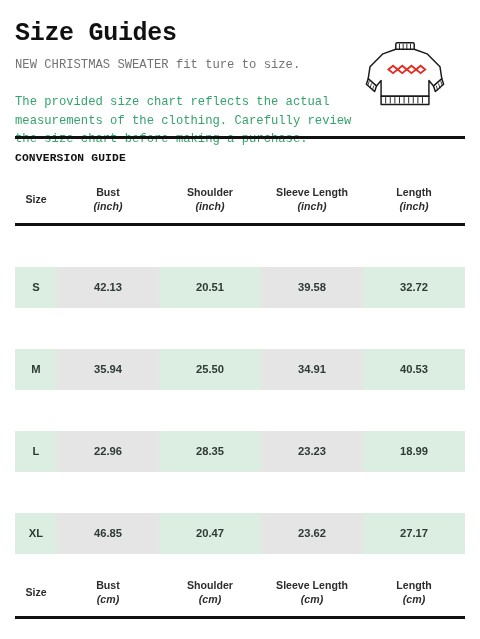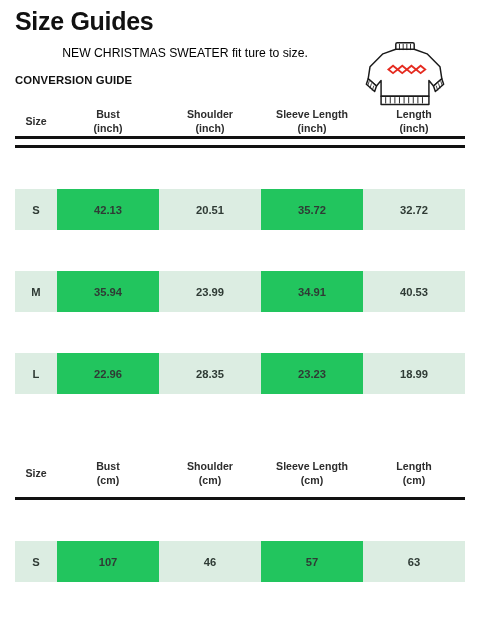--- a/index.html
+++ b/index.html
@@ -18,37 +18,37 @@
     position: relative;
     width: 480px;
     height: 639px;
     box-sizing: border-box;
     padding: 0 15px;
   }
 
   
   .header {
     position: relative;
-    padding-top: 8px;
+    padding-top: 20px;
+    font-family: Liberation Mono, monospace;
   }
   .title {
     font-size: 25px;
     font-weight: bold;
     letter-spacing: -0.3px;
     line-height: 1.1;
     margin: 0 0 9px 0;
     color: #111111;
   }
   .subtitle {
     font-size: 12.2px;
     line-height: 1.45;
-    color: #000000;
-    margin: 0 0 12px 0;
+    color: #737373;
+    margin: 0 0 19px 0;
     max-width: 340px;
-    text-align: center;
   }
   .note {
     font-size: 12.2px;
     line-height: 1.52;
     color: #35a36c;
     margin: 0 0 3px 0;
     max-width: 340px;
   }
   .conv-label {
     font-size: 11.3px;
@@ -89,20 +89,21 @@
     color: #2d2d2d;
     text-align: center;
     vertical-align: middle;
     padding: 0;
     line-height: 1.35;
     height: 48px;
   }
   .table th .unit {
     display: block;
     font-weight: bold;
+    font-style: italic;
   }
   .table td {
     font-size: 11.2px;
     font-weight: bold;
     color: #2f3b35;
     text-align: center;
     height: 41px;
     padding: 0;
   }
   col.c-size { width: 42px; }
@@ -113,34 +114,35 @@
 
   .hdr-rule {
     height: 3px;
     background: #111111;
     margin: 0;
   }
 
   .row-spacer { height: 8px; }
 
   .cell-light { background: #dcede2; }
-  .cell-dark  { background: #22c55e; }
+  .cell-dark  { background: #e5e5e5; }
 
   .table-block { margin-top: 0; }
   .tbl-wrap-1 { margin-top: 11px; }
   .tbl-wrap-2 { margin-top: 14px; }
 </style>
 </head>
 <body>
 
 <div class="page">
 
   <div class="header">
     <h1 class="title">Size Guides</h1>
     <p class="subtitle">NEW CHRISTMAS SWEATER fit ture to size.</p>
+    <p class="note">The provided size chart reflects the actual measurements of the clothing. Carefully review the size chart before making a purchase.</p>
     <p class="conv-label">CONVERSION GUIDE</p>
 
     <div class="sweater">
       <svg viewBox="0 0 100 80" xmlns="http://www.w3.org/2000/svg">
         <g stroke="#1a1a1a" stroke-width="1.6" stroke-linejoin="round" stroke-linecap="round" fill="#ffffff">
 
           <rect x="40" y="5" width="20" height="9" rx="1.5"></rect>
 
           <path d="M40 12 L26 17 L12 31 L10 44 L19 52 L24 46 L24 63 L76 63 L76 46 L81 52 L90 44 L88 31 L74 17 L60 12 Z"></path>
 
@@ -234,46 +236,53 @@
           <col class="c-len">
       </colgroup>
       <tbody>
         <tr class="row-spacer">
             <td colspan="5"></td>
           </tr>
         <tr>
           <td class="cell-light">S</td>
           <td class="cell-dark">42.13</td>
           <td class="cell-light">20.51</td>
-          <td class="cell-dark">35.72</td>
+          <td class="cell-dark">39.58</td>
           <td class="cell-light">32.72</td>
         </tr>
         <tr class="row-spacer">
             <td colspan="5"></td>
           </tr>
         <tr>
           <td class="cell-light">M</td>
           <td class="cell-dark">35.94</td>
-          <td class="cell-light">23.99</td>
+          <td class="cell-light">25.50</td>
           <td class="cell-dark">34.91</td>
           <td class="cell-light">40.53</td>
         </tr>
         <tr class="row-spacer">
             <td colspan="5"></td>
           </tr>
         <tr>
           <td class="cell-light">L</td>
           <td class="cell-dark">22.96</td>
           <td class="cell-light">28.35</td>
           <td class="cell-dark">23.23</td>
           <td class="cell-light">18.99</td>
         </tr>
         <tr class="row-spacer">
             <td colspan="5"></td>
           </tr>
+        <tr>
+          <td class="cell-light">XL</td>
+          <td class="cell-dark">46.85</td>
+          <td class="cell-light">20.47</td>
+          <td class="cell-dark">23.62</td>
+          <td class="cell-light">27.17</td>
+        </tr>
       </tbody>
     </table>
   </div>
 
   <div class="table-block tbl-wrap-2">
     <table class="table">
       <colgroup>
         <col class="c-size">
           <col class="c-bust">
           <col class="c-sh">

